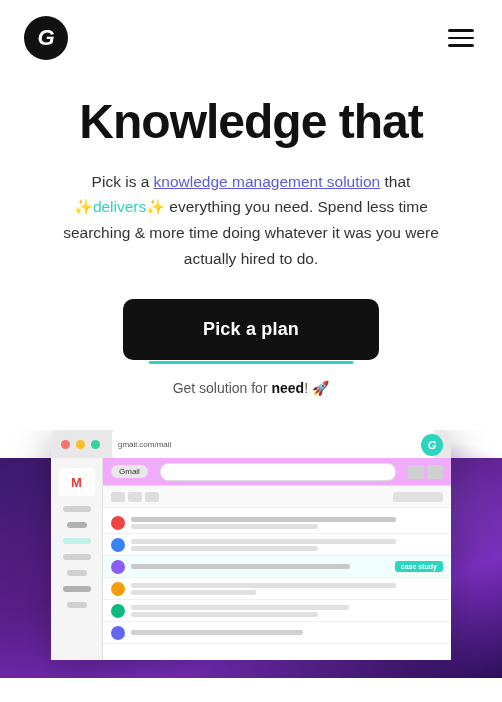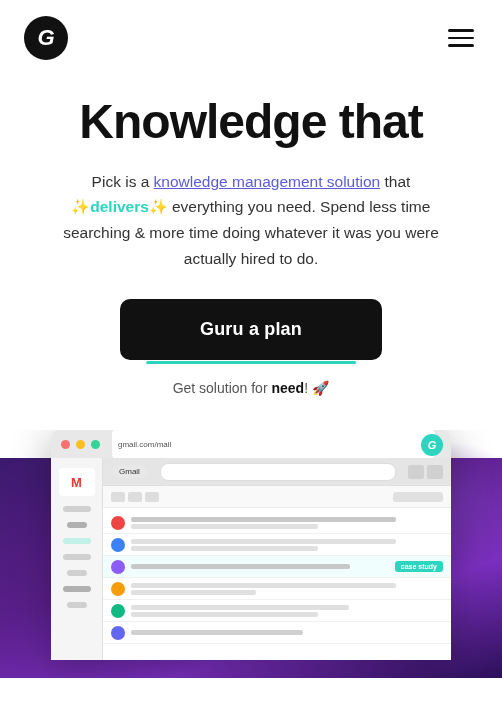--- a/index.html
+++ b/index.html
@@ -69,21 +69,21 @@
       color: #333;
       line-height: 1.65;
       margin-bottom: 28px;
       max-width: 420px;
       margin-left: auto;
       margin-right: auto;
     }
 
     .hero-subtitle .highlight-green {
       color: #2dd4bf;
-      font-weight: 700;
+      font-weight: 400;
     }
 
     .hero-subtitle .highlight-link {
       color: #5b5bd6;
       text-decoration: underline;
     }
 
     .hero-subtitle .emoji {
       font-size: 15px;
     }
@@ -250,21 +250,21 @@
 
     
     .gmail-main {
       flex: 1;
       background: #fff;
       overflow: hidden;
     }
 
     .gmail-toolbar {
       height: 28px;
-      background: #e5e5e5;
+      background: #f0abfc;
       border-bottom: 1px solid #e0e0e0;
       display: flex;
       align-items: center;
       padding: 0 8px;
       gap: 4px;
     }
 
     .toolbar-btn {
       width: 16px;
       height: 14px;
@@ -382,21 +382,21 @@
     <span>Knowledge that</span><br>
   </h1>
 
   <p class="hero-subtitle">
     <span>Pick is a </span><span class="highlight-link">knowledge management solution</span><span> that<br></span>
     <span class="emoji">✨</span><strong class="highlight-green">delivers</strong><span class="emoji">✨</span>
     <span> everything you need. Spend less time searching &amp; more time doing whatever it was you were actually hired to do.</span>
   </p>
 
   <div style="display:flex; flex-direction:column; align-items:center;">
-    <button class="cta-button">Guru a plan</button>
+    <button class="cta-button">Pick a plan</button>
     <p class="free-text">
       <span>Get solution for</span>
       <strong> <span>need</span></strong>!
       <span>🚀</span>
     </p>
   </div>
 </section>
 
 <div class="illustration-wrapper">
   <div class="purple-bg"></div>

